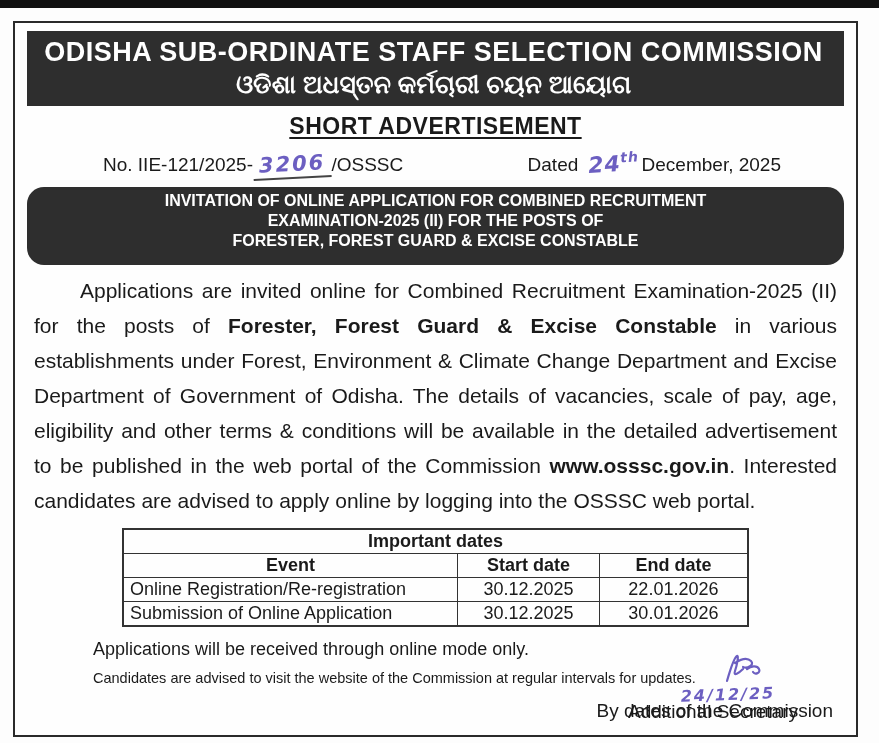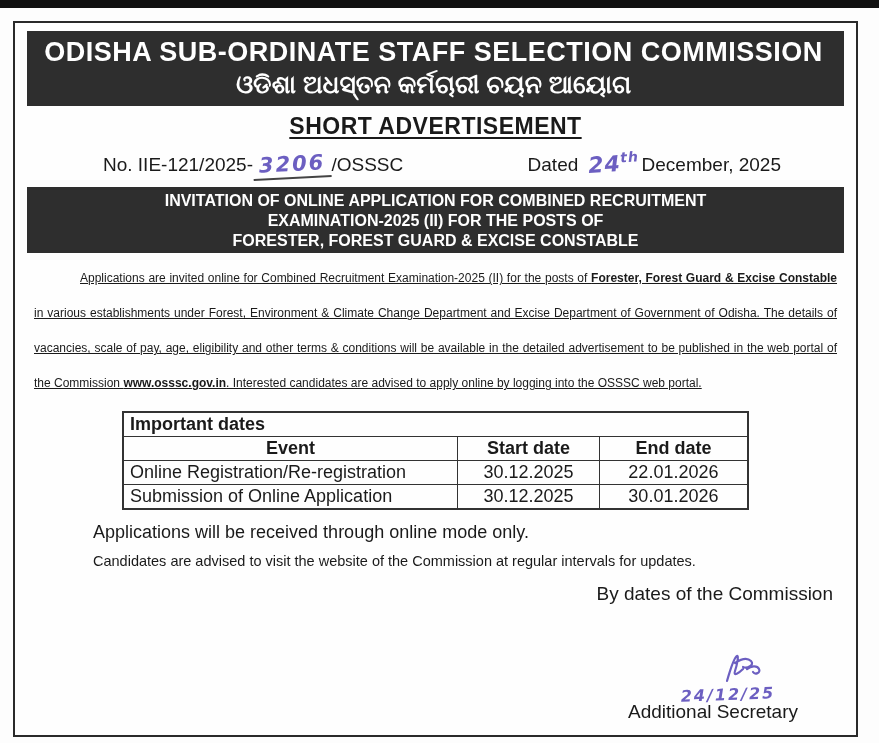--- a/index.html
+++ b/index.html
@@ -30,34 +30,34 @@
   }
   .hand {
     font-family:"DejaVu Sans", sans-serif; font-style:italic; font-weight:bold;
     color:#6c5fc1; display:inline-block;
   }
   .hand-no { border-bottom:2px solid #444; padding:0 6px 1px 6px; font-size:21px; transform:rotate(-3deg); letter-spacing:2px; }
   .hand-date { font-size:22px; transform:rotate(-4deg); margin:0 2px 0 10px; letter-spacing:1px; }
   .hand-date sup { font-size:14px; }
   .subject-banner {
     background:#2e2e2e; color:#fff; text-align:center;
-    margin:4px 9px 0 9px; padding:4px 2px 2px 2px;
-    font-size:16px; font-weight:bold; line-height:20px;
+    margin:4px 9px 0 9px; padding:4px 2px 14px 2px;
+    font-size:16px; font-weight:bold; line-height:20px;border-radius:17px;
   }
   .body-par {
-    margin:8px 16px 0 16px; font-size:12px; line-height:35px;
-    text-align:justify; text-indent:46px;text-decoration:underline;
+    margin:8px 16px 0 16px; font-size:21px; line-height:35px;
+    text-align:justify; text-indent:46px;
   }
   .body-par b { font-weight:bold; }
   table.dates {
     border-collapse:collapse; margin:10px auto 0 auto; width:627px;
     font-size:18px; border:2px solid #333;
   }
   table.dates td, table.dates th { border:1.5px solid #333; padding:1px 6px; height:24px; }
-  .tbl-caption { text-align:left; font-weight:bold; }
+  .tbl-caption { text-align:center; font-weight:bold; }
   .tbl-head th { text-align:center; font-weight:bold; }
   .cell-event { text-align:left; }
   .cell-date { text-align:center; }
   .note1 { margin:12px 0 0 75px; font-size:18px; }
   .note2 { margin:10px 0 0 75px; font-size:14.5px; font-weight:500; }
   .by-order { text-align:right; margin:14px 20px 0 0; font-size:19px; }
   .sign-block { position:absolute; right:48px; bottom:12px; width:190px; text-align:center; }
   .sign-scribble { margin-left:60px; height:32px; }
   .sign-date {
     font-family:"DejaVu Sans", sans-serif; font-style:italic; font-weight:bold;

